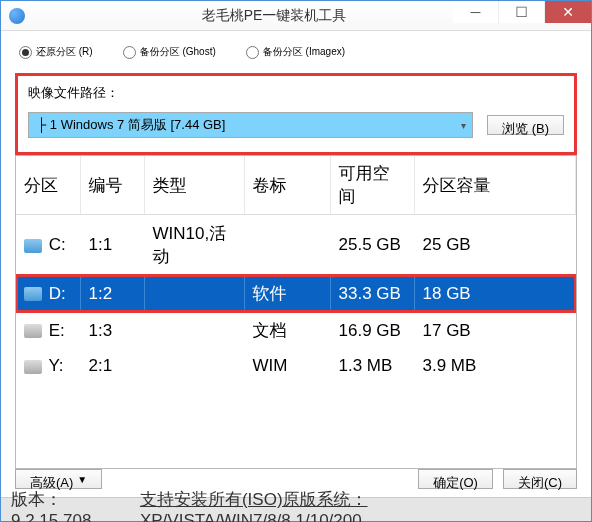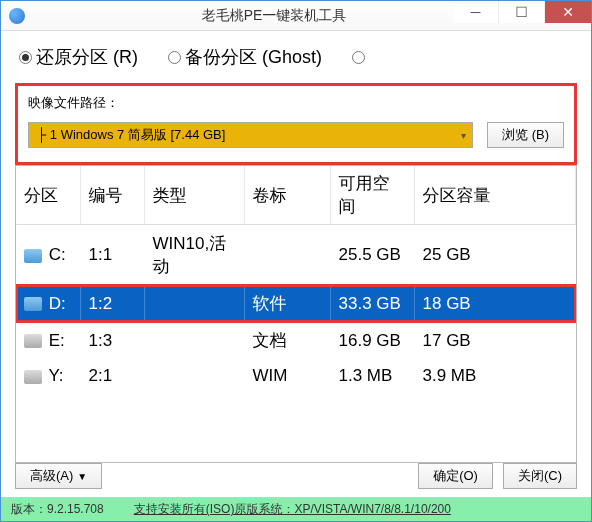--- a/index.html
+++ b/index.html
@@ -8,46 +8,46 @@
 .titlebar{height:30px;background:linear-gradient(#fff,#f8f8f8);display:flex;align-items:center;border-bottom:1px solid #ddd}
 .titlebar-icon{width:16px;height:16px;margin:0 8px;background:radial-gradient(circle at 30% 30%,#6bb6ff,#2a7acc);border-radius:50%}
 .titlebar-title{flex:1;text-align:center;font-size:14px;color:#333;padding-right:76px}
 .titlebar-btns{display:flex;position:absolute;right:1px;top:1px}
 .tb-btn{width:46px;height:22px;display:flex;align-items:center;justify-content:center;background:#fff;font-size:14px;color:#555}
 .tb-min{border-right:1px solid #eee}
 .tb-max{border-right:1px solid #eee}
 .tb-close{background:#c75050;color:#fff;width:46px}
 .content{flex:1;padding:14px 14px 8px;display:flex;flex-direction:column}
 .radio-row{display:flex;gap:30px;margin-bottom:14px;padding-left:4px}
-.radio-opt{display:flex;align-items:center;gap:4px;font-size:18px}
+.radio-opt{display:flex;align-items:center;gap:4px;font-size:10px}
 .radio{width:13px;height:13px;border:1px solid #777;border-radius:50%;display:inline-flex;align-items:center;justify-content:center;background:#fff}
 .radio.checked::after{content:"";width:7px;height:7px;background:#333;border-radius:50%}
 .hl-box{border:3px solid #e63636;padding:8px 10px 14px;margin-bottom:0}
 .path-label{font-size:13px;margin-bottom:10px}
 .path-row{display:flex;gap:14px;align-items:center}
-.path-select{flex:1;height:26px;border:1px solid #aaa;display:flex;align-items:center;padding:0 8px;background:#eab308;position:relative;font-size:13px}
+.path-select{flex:1;height:26px;border:1px solid #aaa;display:flex;align-items:center;padding:0 8px;background:#7dd3fc;position:relative;font-size:13px}
 .path-select .caret{position:absolute;right:6px;font-size:10px;color:#555}
-.btn{height:26px;padding:4px 14px;border:1px solid #aaa;background:linear-gradient(#fdfdfd,#ececec);display:inline-flex;align-items:center;font-size:13px;cursor:pointer}
+.btn{height:20px;padding:4px 14px;border:1px solid #aaa;background:linear-gradient(#fdfdfd,#ececec);display:inline-flex;font-size:13px;cursor:pointer}
 .table-wrap{border:1px solid #bbb;flex:1;overflow:hidden;background:#fff}
 table{width:100%;border-collapse:collapse;font-size:17px}
 th{text-align:left;font-weight:400;padding:6px 8px;border-bottom:1px solid #ddd;border-right:1px solid #e8e8e8;background:#fff}
 td{padding:7px 8px;border-right:1px solid transparent}
 .disk-ico{width:18px;height:14px;display:inline-block;border-radius:2px;vertical-align:middle;margin-right:2px}
 .disk-blue{background:linear-gradient(#8ec9f0,#4a9ad8)}
 .disk-gray{background:linear-gradient(#ddd,#aaa)}
 tr.sel{outline:3px solid #e63636;outline-offset:-2px}
 tr.sel td{background:#0a63c2;color:#fff;border-right:1px solid #3a86d6}
 .col-part{width:64px}
 .col-num{width:64px}
 .col-type{width:100px}
 .col-vol{width:86px}
 .col-free{width:84px}
 .bottom-btns{display:flex;gap:10px}
 .bottom-btns .spacer{flex:1}
-.status{height:24px;border-top:1px solid #ccc;display:flex;align-items:center;padding:0 10px;font-size:12px;color:#333;gap:30px;background:#86efac}
+.status{height:24px;border-top:1px solid #ccc;display:flex;align-items:center;padding:0 10px;font-size:17px;color:#333;background:#e5e5e5}
 .under{text-decoration:underline}
 </style>
 </head>
 <body>
 
 <div class="window">
   <div class="titlebar">
     <div class="titlebar-icon"></div>
     <div class="titlebar-title">老毛桃PE一键装机工具</div>
     <div class="titlebar-btns">
@@ -62,20 +62,21 @@
       <label class="radio-opt">
         <span class="radio checked"></span>
         <span>还原分区 (R)</span>
       </label>
       <label class="radio-opt">
         <span class="radio"></span>
         <span>备份分区 (Ghost)</span>
       </label>
       <label class="radio-opt">
         <span class="radio"></span>
+        <span>备份分区 (Imagex)</span>
       </label>
     </div>
 
     <div class="hl-box">
       <div class="path-label">映像文件路径：</div>
       <div class="path-row">
         <div class="path-select">
           <span>├ 1 Windows 7 简易版 [7.44 GB]</span>
           <span class="caret">▾</span>
         </div>

